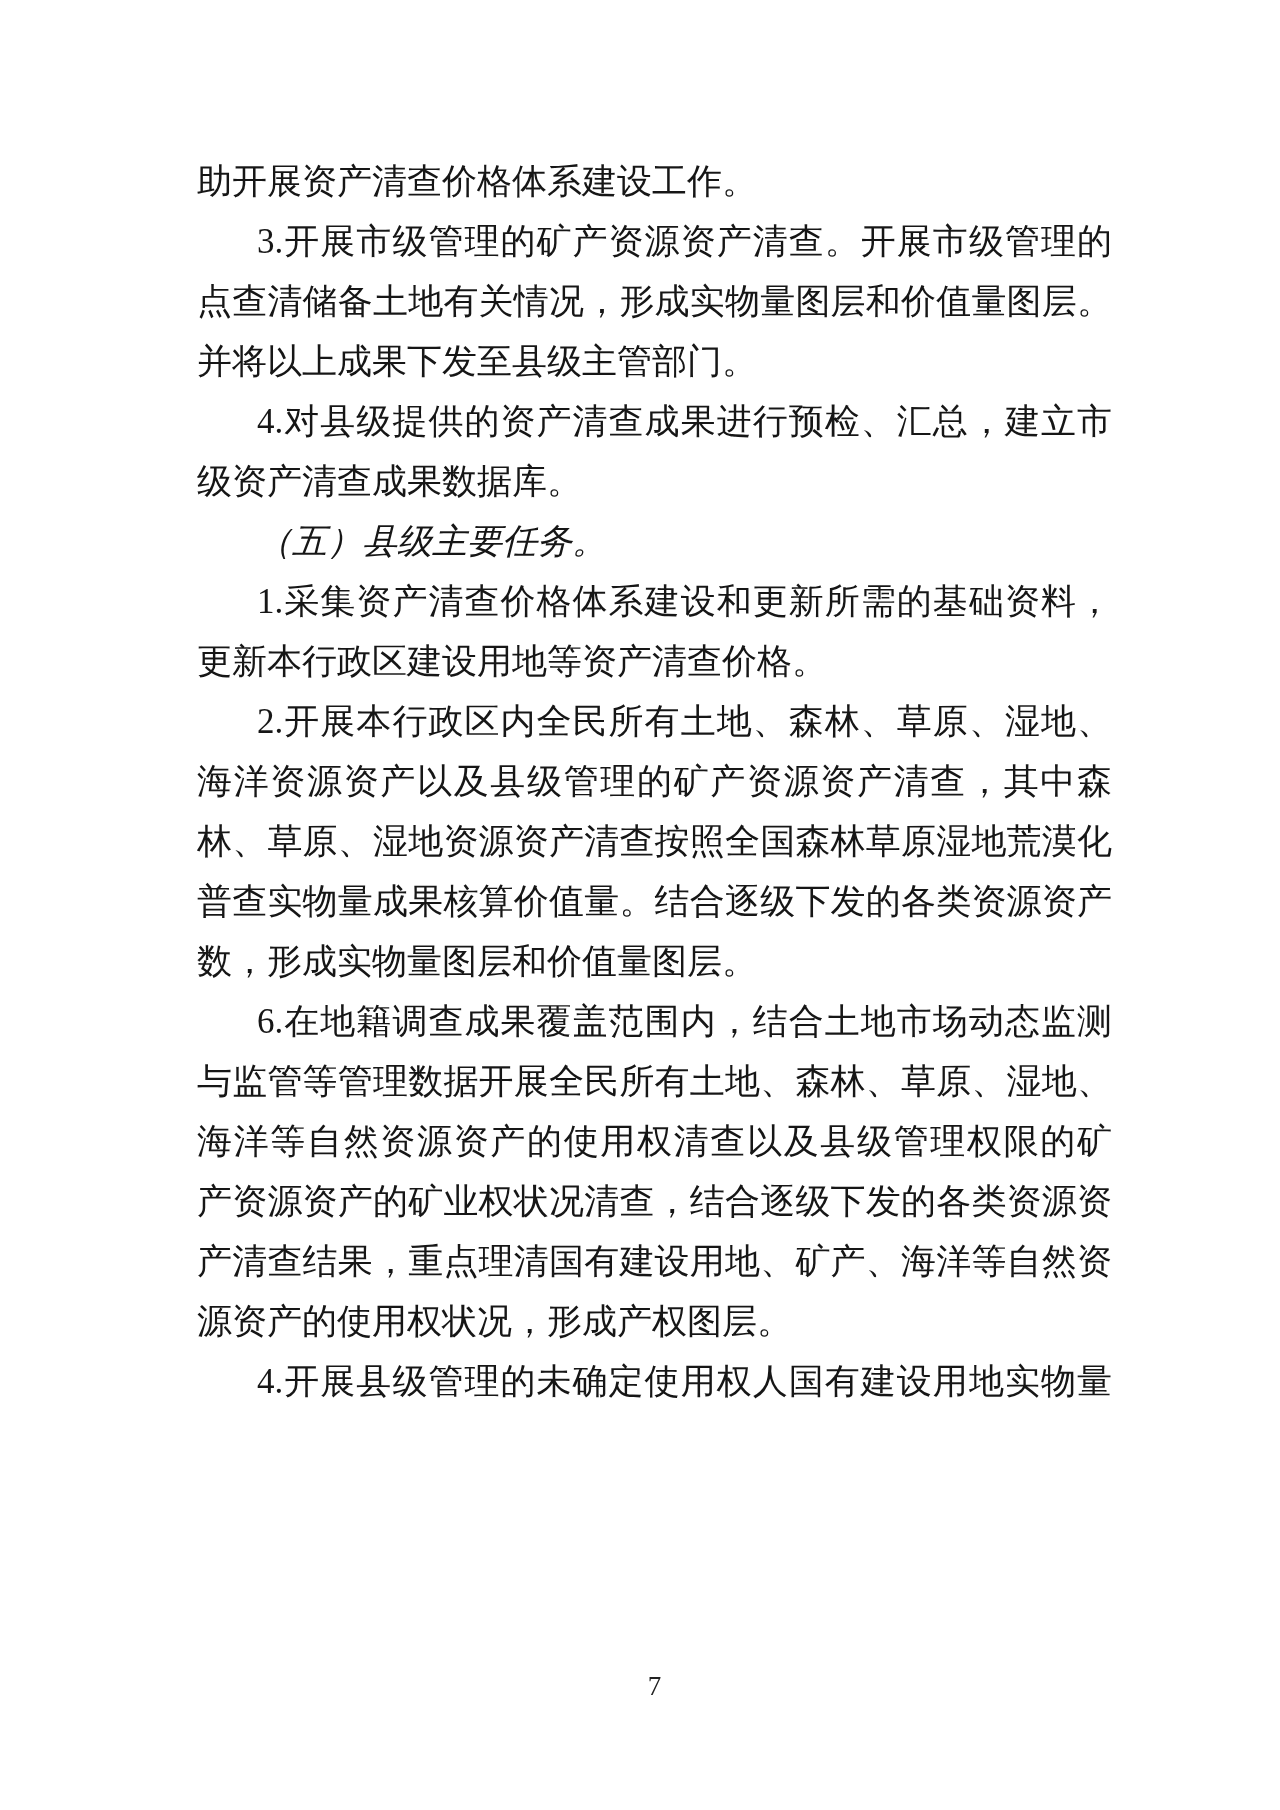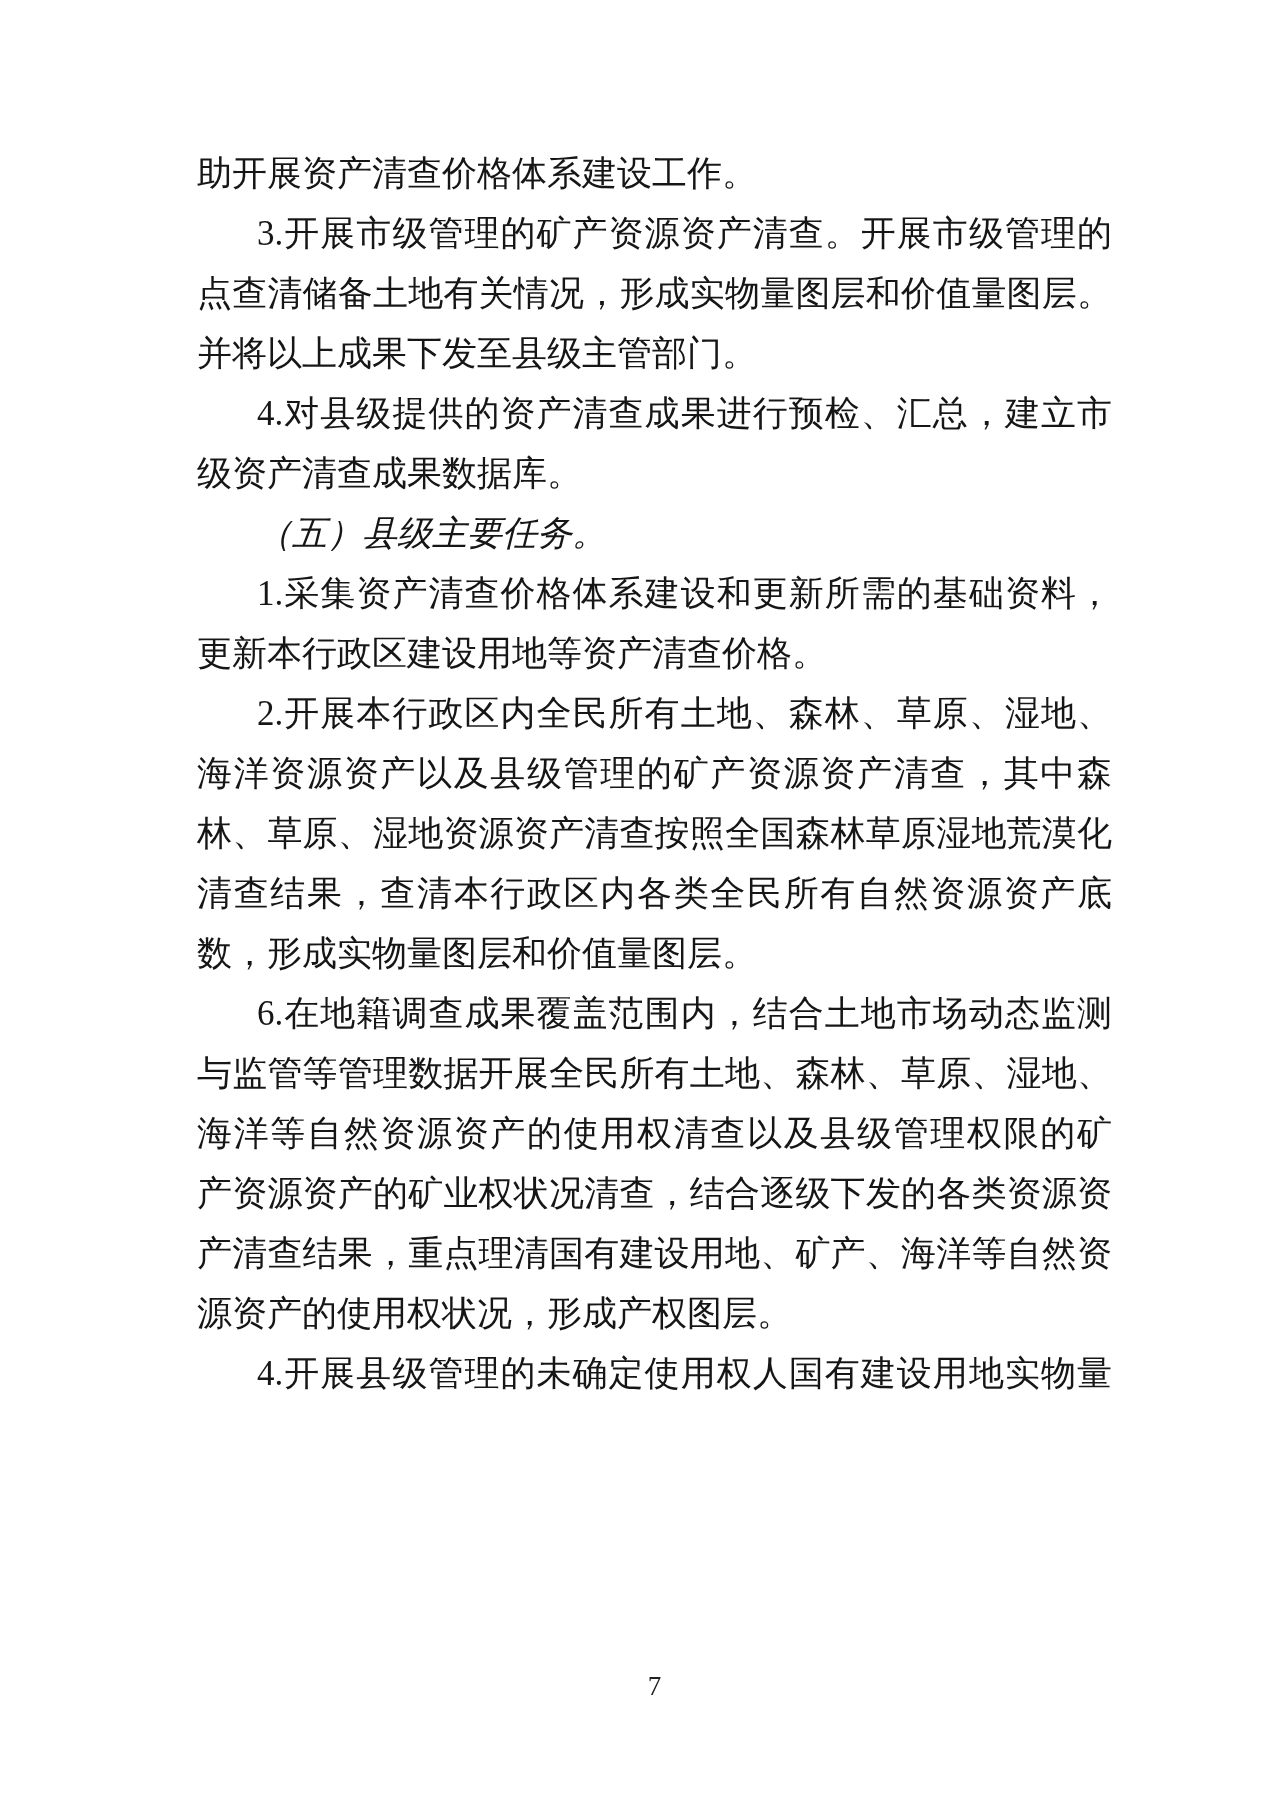--- a/index.html
+++ b/index.html
@@ -16,21 +16,21 @@
     color: #161616;
   }
   .page {
     position: absolute;
     inset: 0;
     background: #ffffff;
   }
   .content {
     position: absolute;
     left: 197px;
-    top: 144px;
+    top: 152px;
     width: 915px;
   }
   .line {
     height: 60px;
     line-height: 60px;
     font-size: 35px;
     white-space: nowrap;
     text-align: justify;
     text-align-last: left;
     letter-spacing: 0;
@@ -70,21 +70,21 @@
     <div class="line fill">点查清储备土地有关情况，形成实物量图层和价值量图层。</div>
     <div class="line end">并将以上成果下发至县级主管部门。</div>
     <div class="line fill indent">4.对县级提供的资产清查成果进行预检、汇总，建立市</div>
     <div class="line end">级资产清查成果数据库。</div>
     <div class="line end indent kaiti">（五）县级主要任务。</div>
     <div class="line fill indent">1.采集资产清查价格体系建设和更新所需的基础资料，</div>
     <div class="line end">更新本行政区建设用地等资产清查价格。</div>
     <div class="line fill indent">2.开展本行政区内全民所有土地、森林、草原、湿地、</div>
     <div class="line fill">海洋资源资产以及县级管理的矿产资源资产清查，其中森</div>
     <div class="line fill">林、草原、湿地资源资产清查按照全国森林草原湿地荒漠化</div>
-    <div class="line fill">清查结果，查清本行政区内各类全民所有自然资源资产底</div>
+    <div class="line fill">普查实物量成果核算价值量。结合逐级下发的各类资源资产</div>
     <div class="line end">数，形成实物量图层和价值量图层。</div>
     <div class="line fill indent">6.在地籍调查成果覆盖范围内，结合土地市场动态监测</div>
     <div class="line fill">与监管等管理数据开展全民所有土地、森林、草原、湿地、</div>
     <div class="line fill">海洋等自然资源资产的使用权清查以及县级管理权限的矿</div>
     <div class="line fill">产资源资产的矿业权状况清查，结合逐级下发的各类资源资</div>
     <div class="line fill">产清查结果，重点理清国有建设用地、矿产、海洋等自然资</div>
     <div class="line end">源资产的使用权状况，形成产权图层。</div>
     <div class="line fill indent">4.开展县级管理的未确定使用权人国有建设用地实物量</div>
   </div>
 

